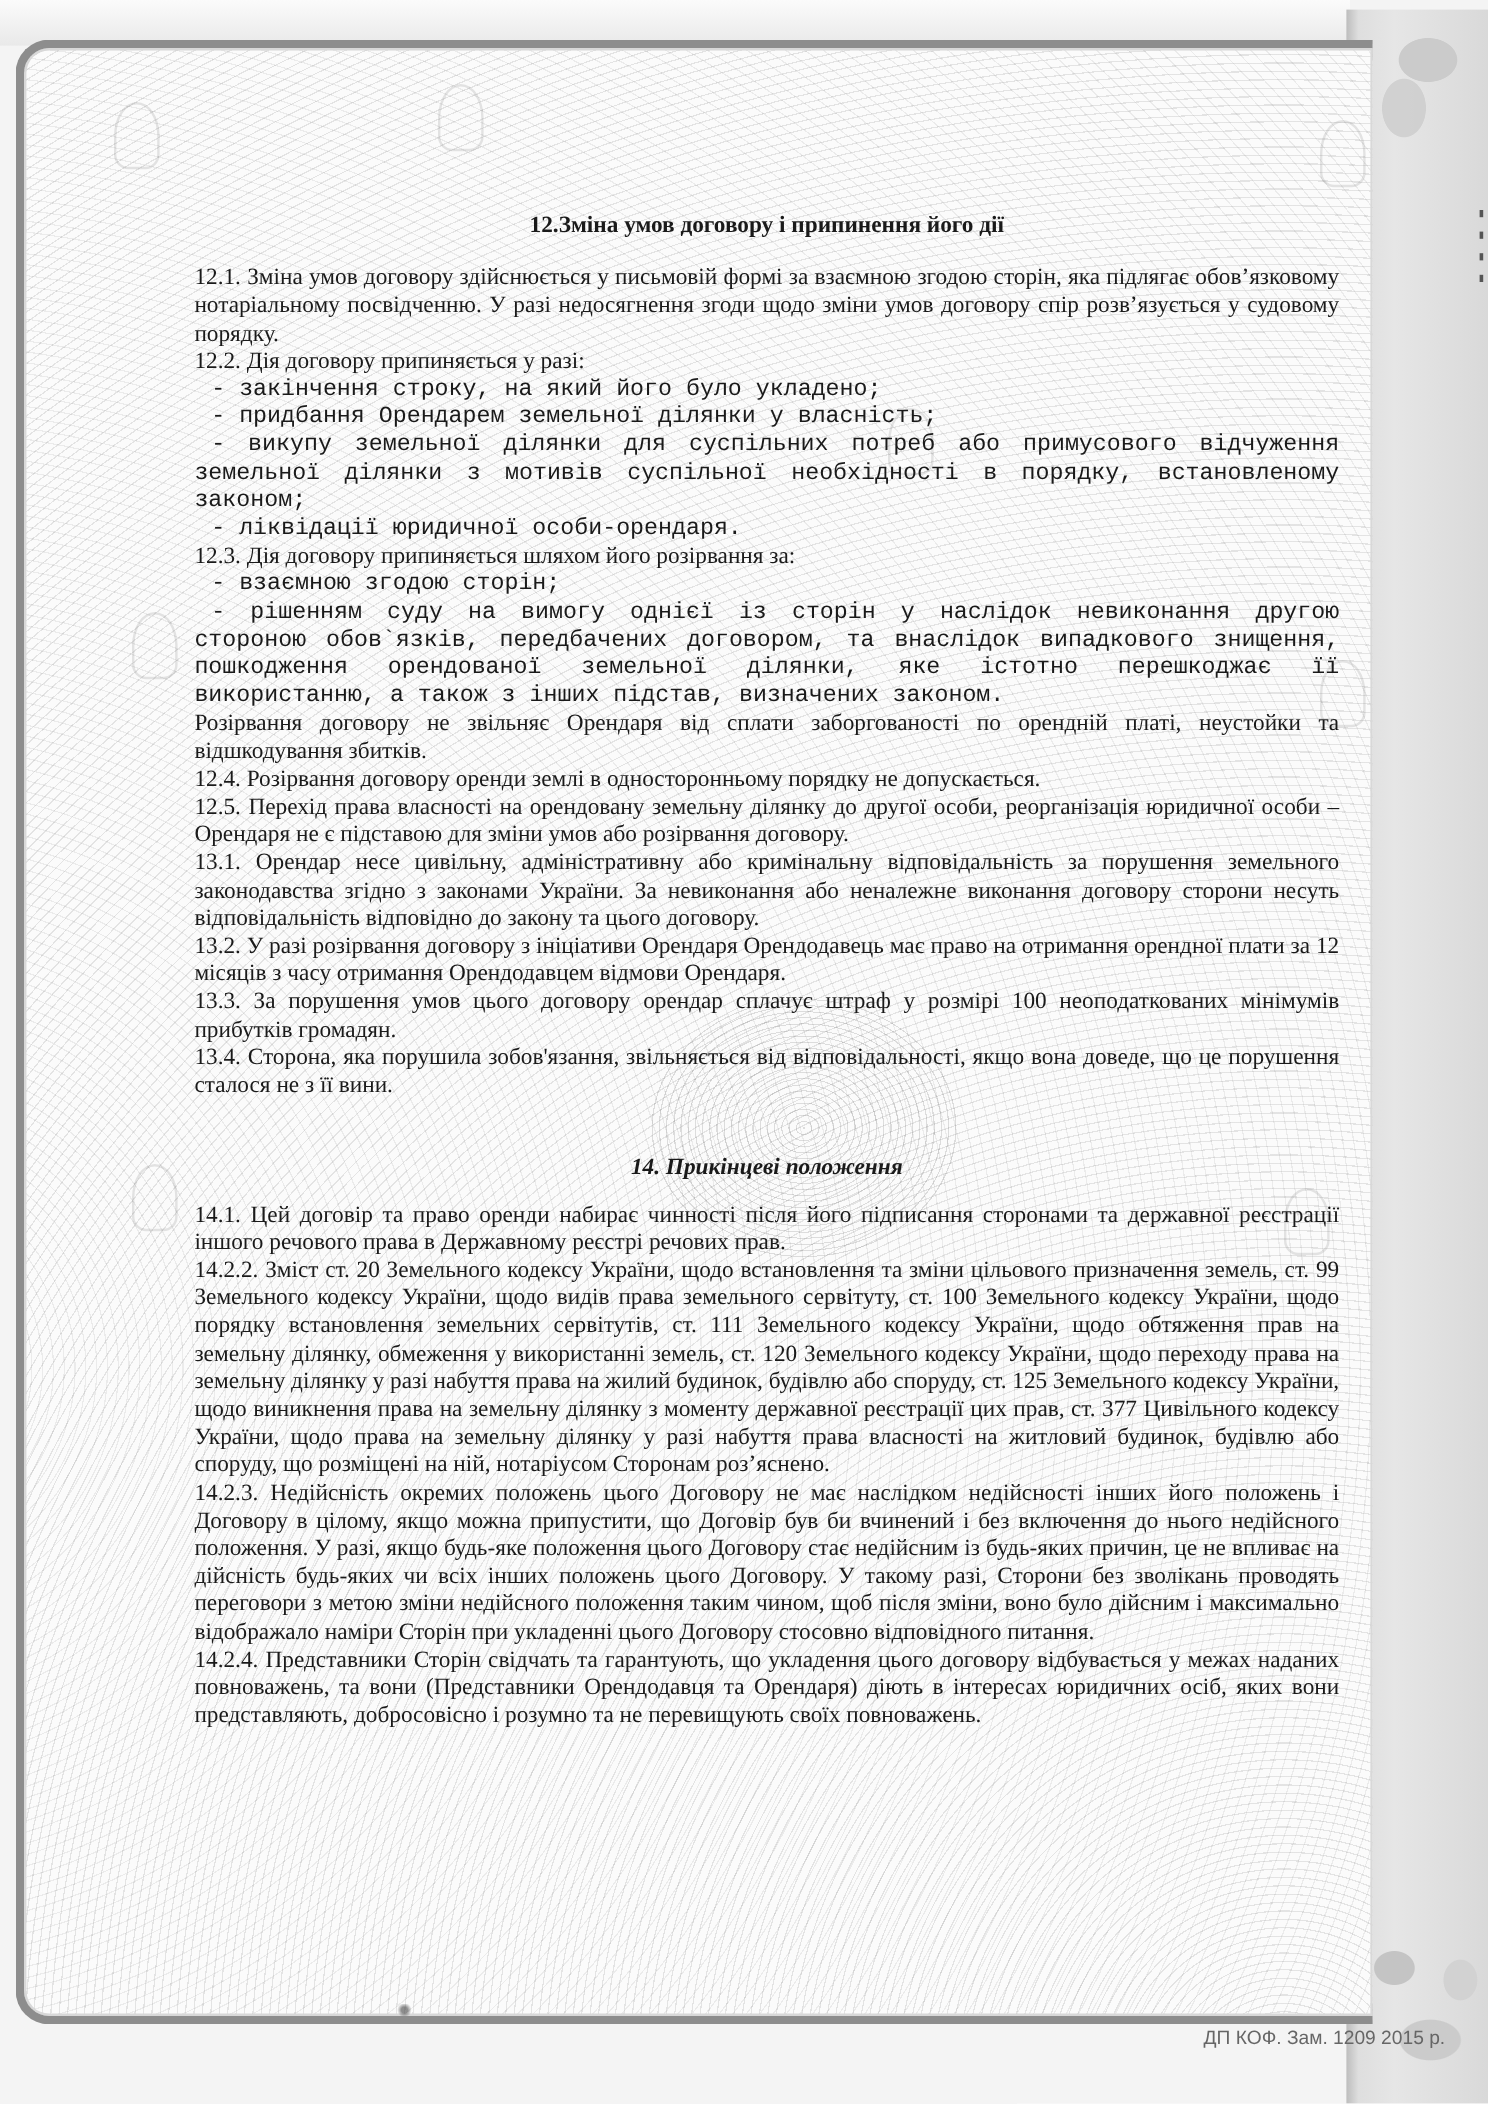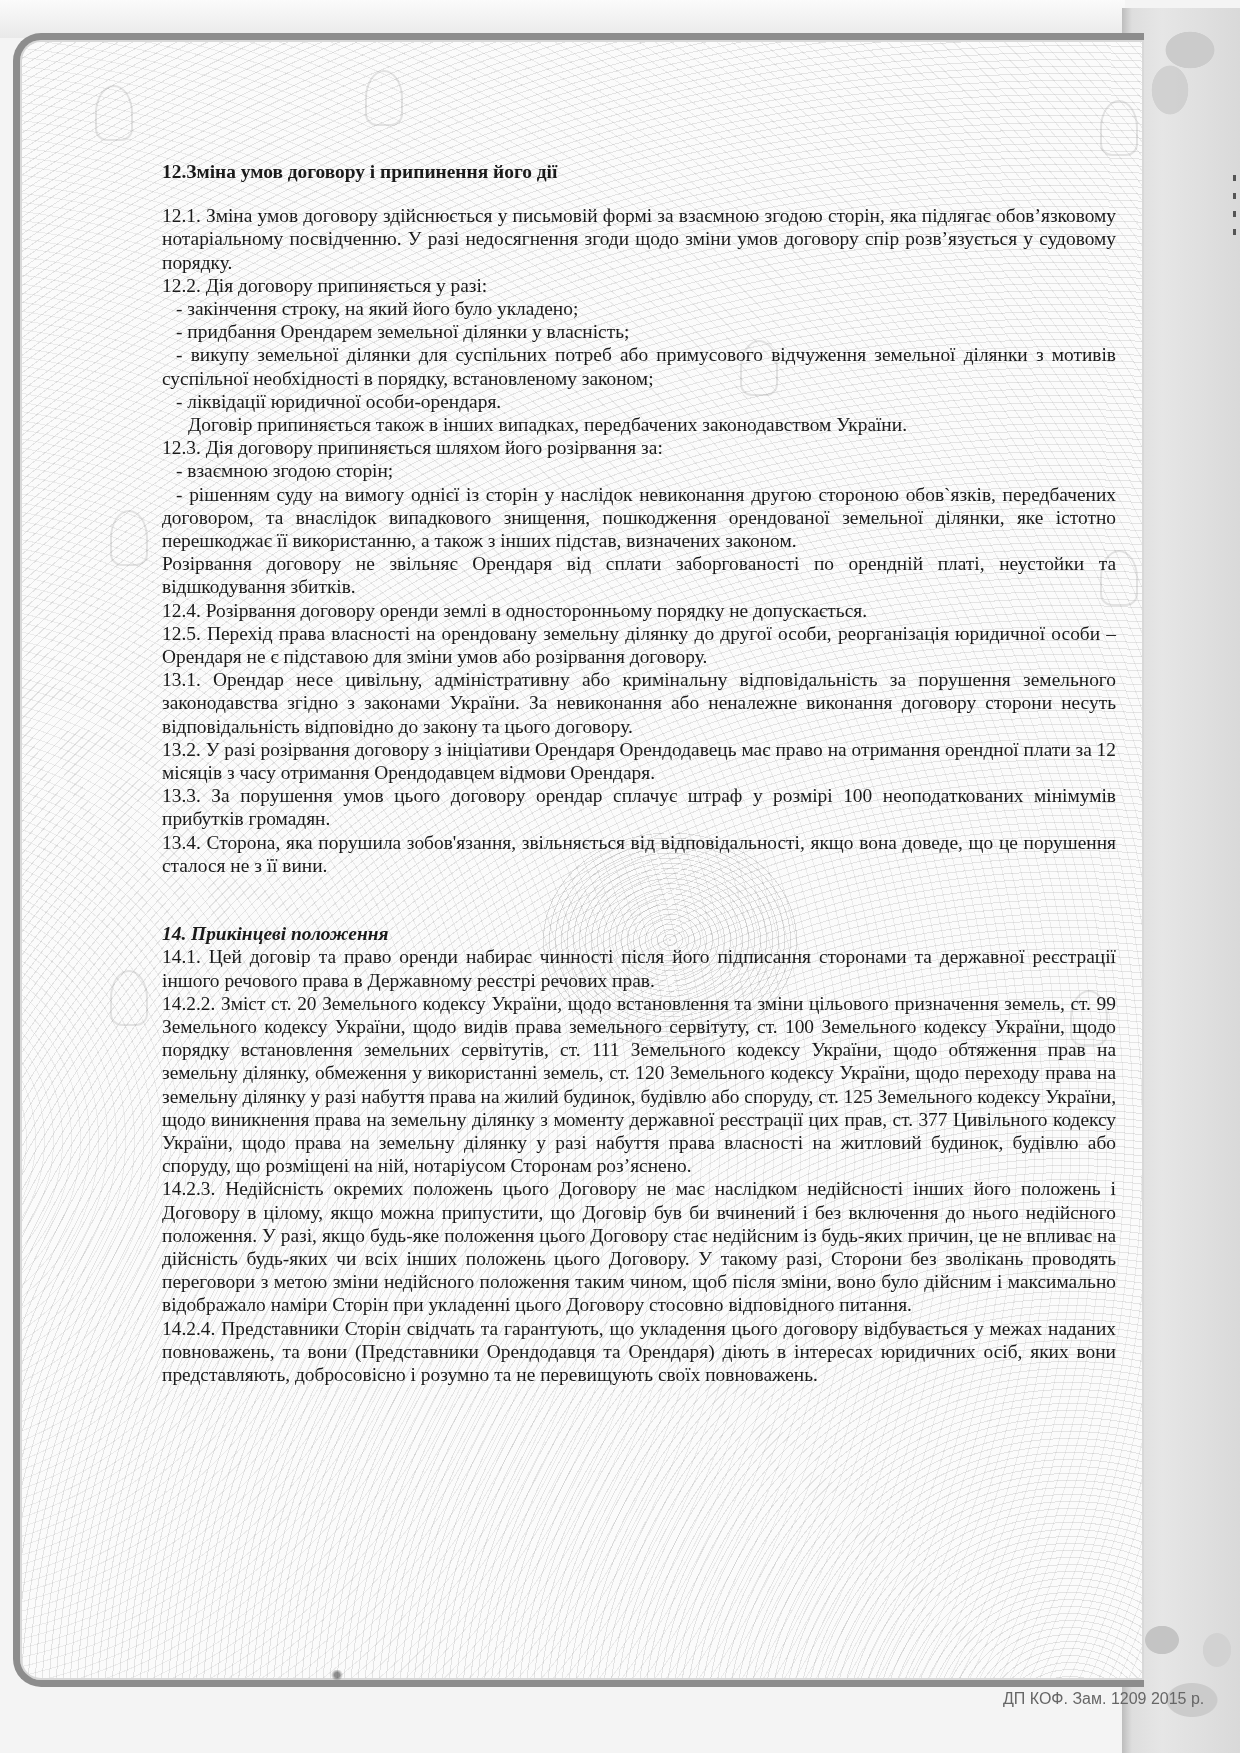--- a/index.html
+++ b/index.html
@@ -54,26 +54,26 @@
     position: absolute; width: 34px; height: 52px; opacity: .18;
     border: 2px solid #777; border-radius: 50% 50% 12px 12px;
   }
 
   .content {
     position: absolute; left: 162px; top: 160px; width: 954px;
     font-size: 19.4px; line-height: 23.2px; text-align: justify;
   }
   .content p { margin: 0; }
   .content .h {
-    text-align: left; font-weight: bold; margin: 0;
+    text-align: center; font-weight: bold; margin: 16px;
   }
   .content .h.s12 { margin-bottom: 21px; }
   .content .h.s13 { margin-top: 21px; }
   .content .h.s14 { margin-top: 45px; font-style: italic; }
-  .content .ind1 { text-indent: 14px; }
+  .content .ind1 { text-indent: 14px; font-family: Liberation Mono, monospace; }
   .content .ind2 { text-indent: 26px; }
 
   .footer-code {
     position: absolute; left: 1003px; top: 1690px;
     font-family: "Liberation Sans", "DejaVu Sans", sans-serif;
     font-size: 16px; color: #666;
   }
   .smudge {
     position: absolute; left: 330px; top: 1670px; width: 14px; height: 10px;
     background: radial-gradient(circle, #444 0 30%, transparent 70%);
@@ -108,21 +108,20 @@
 
 <div class="content">
 
   <p class="h s12">12.Зміна умов договору і припинення його дії</p>
   <p>12.1. Зміна умов договору здійснюється у письмовій формі за взаємною згодою сторін, яка підлягає обов’язковому нотаріальному посвідченню. У разі недосягнення згоди щодо зміни умов договору спір розв’язується у судовому порядку.</p>
   <p>12.2. Дія договору припиняється у разі:</p>
   <p class="ind1">- закінчення строку, на який його було укладено;</p>
   <p class="ind1">- придбання Орендарем земельної ділянки у власність;</p>
   <p class="ind1">- викупу земельної ділянки для суспільних потреб або примусового відчуження земельної ділянки з мотивів суспільної  необхідності в порядку, встановленому законом;</p>
   <p class="ind1">- ліквідації юридичної особи-орендаря.</p>
-  <p class="ind2">Договір припиняється також в інших випадках, передбачених законодавством України.</p>
   <p>12.3. Дія договору припиняється шляхом його розірвання за:</p>
   <p class="ind1">-  взаємною згодою сторін;</p>
   <p class="ind1">- рішенням суду на вимогу однієї із сторін у наслідок невиконання другою стороною обов`язків, передбачених договором, та внаслідок випадкового знищення, пошкодження орендованої земельної ділянки, яке істотно перешкоджає її використанню, а також з інших підстав, визначених законом.</p>
   <p>Розірвання договору не звільняє Орендаря від сплати заборгованості по орендній платі, неустойки та відшкодування збитків.</p>
   <p>12.4. Розірвання договору оренди землі в односторонньому порядку не допускається.</p>
   <p>12.5. Перехід права власності на орендовану земельну ділянку до другої особи, реорганізація юридичної особи – Орендаря не є підставою для зміни умов або розірвання договору.</p>
 
   <p>13.1. Орендар несе цивільну, адміністративну або кримінальну відповідальність за порушення земельного законодавства згідно з законами України. За невиконання або неналежне виконання договору сторони несуть відповідальність відповідно до закону та цього договору.</p>
   <p>13.2. У разі  розірвання договору з ініціативи Орендаря Орендодавець має право на отримання  орендної плати за 12 місяців з часу отримання Орендодавцем відмови Орендаря.</p>
   <p>13.3. За порушення умов цього договору орендар сплачує штраф у розмірі 100 неоподаткованих мінімумів прибутків громадян.</p>

